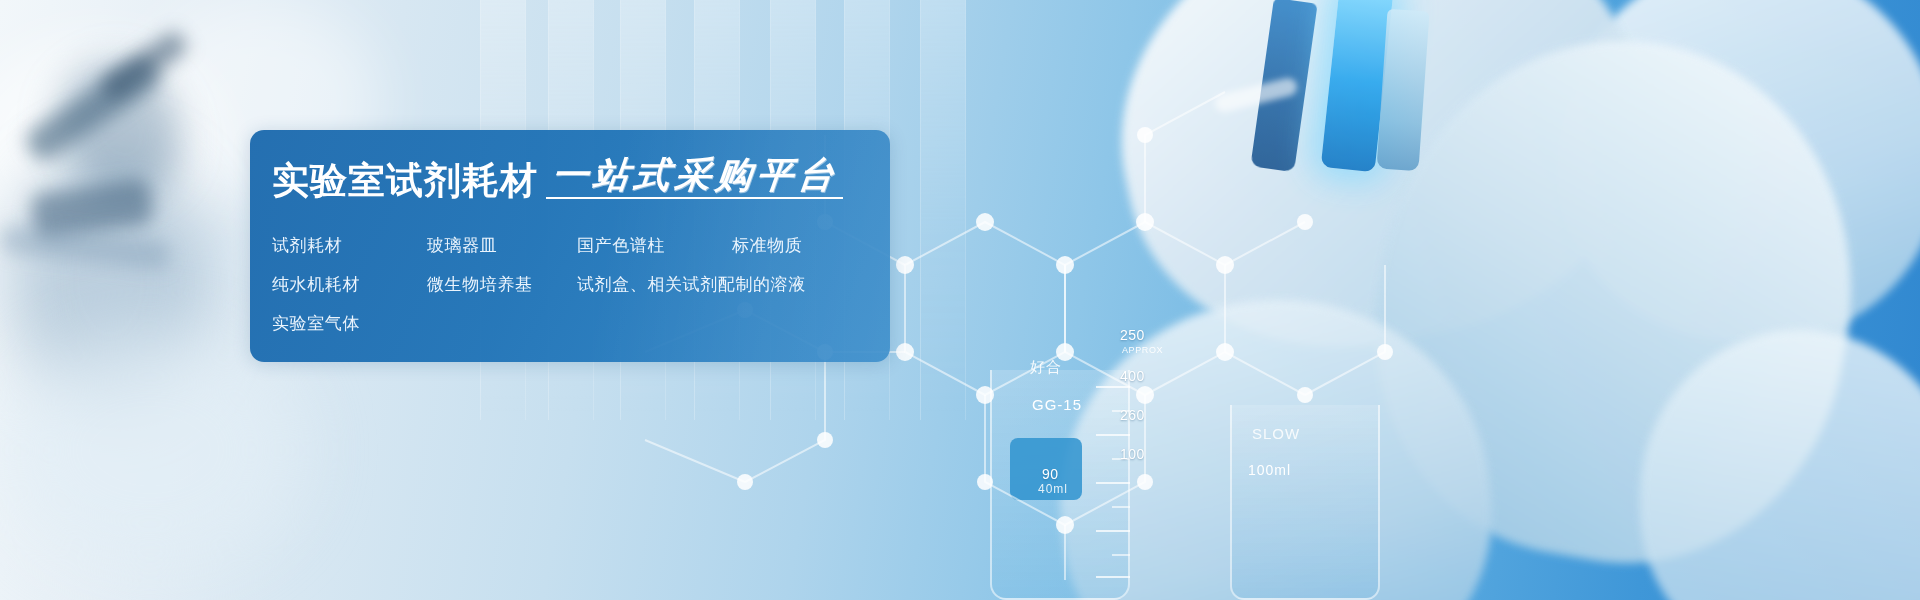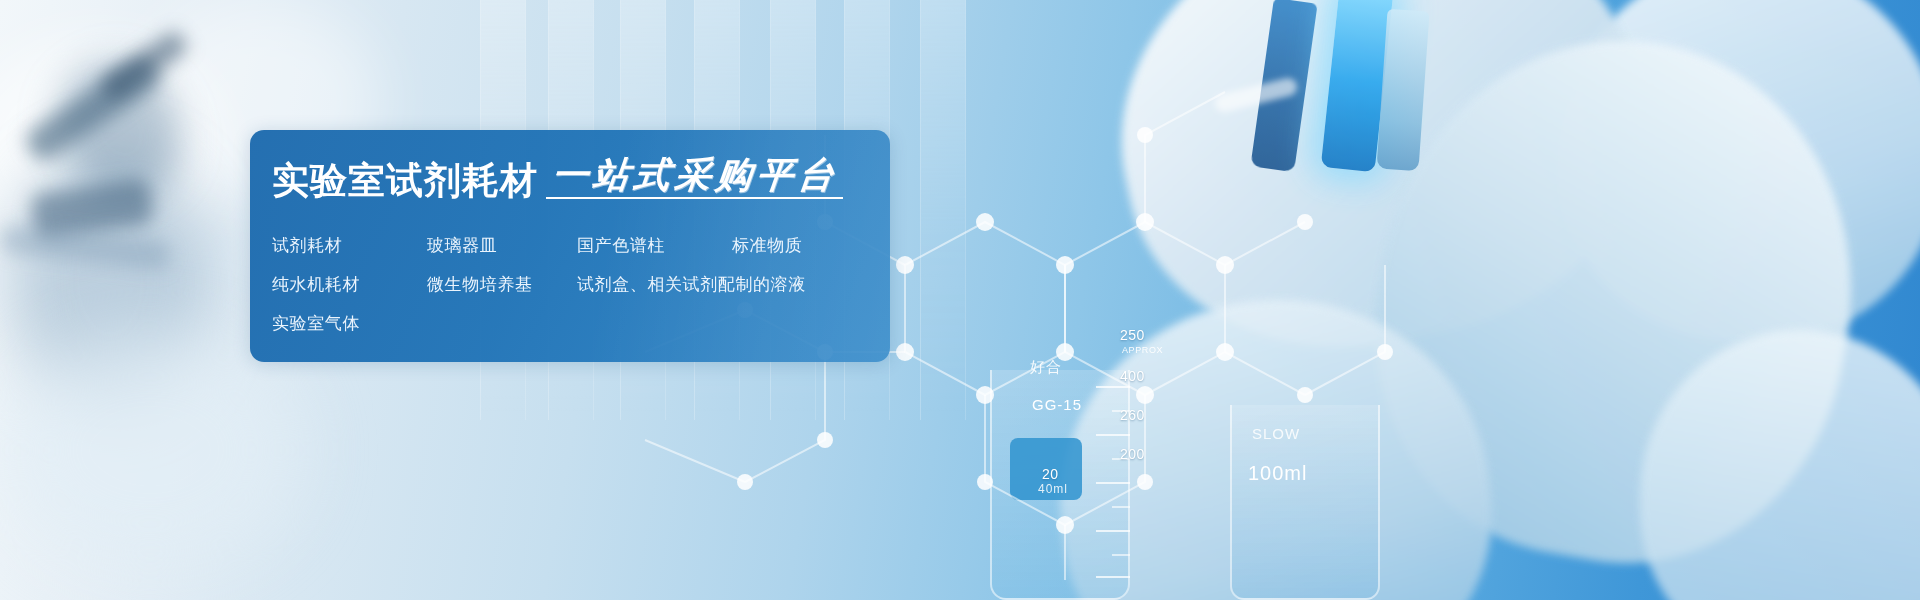--- a/index.html
+++ b/index.html
@@ -187,26 +187,26 @@
       <div class="grad short" style="top:136px;"></div>
       <div class="grad" style="top:160px;"></div>
       <div class="grad short" style="top:184px;"></div>
       <div class="grad" style="top:206px;"></div>
     </div>
 
     <span class="grad-label" style="left:1120px; top:327px;">250</span>
     <span class="grad-sub" style="left:1122px; top:345px;">APPROX</span>
     <span class="grad-label" style="left:1120px; top:368px;">400</span>
     <span class="grad-label" style="left:1120px; top:407px;">260</span>
-    <span class="grad-label" style="left:1120px; top:446px;">200</span>
-    <span class="grad-label" style="left:1042px; top:466px;">20</span>
+    <span class="grad-label" style="left:1120px; top:446px;">100</span>
+    <span class="grad-label" style="left:1042px; top:466px;">90</span>
 
     <span class="beaker-mark" style="left:1032px; top:396px;">GG-15</span>
     <span class="beaker-mark" style="left:1030px; top:358px; opacity:.9;text-align:right;">好合</span>
-    <span class="beaker-mark" style="left:1248px; top:462px; font-size:20px;">100ml</span>
+    <span class="beaker-mark" style="left:1248px; top:462px; font-size:14px;">100ml</span>
     <span class="beaker-mark" style="left:1252px; top:425px; opacity:.85;">SLOW</span>
     <span class="beaker-mark" style="left:1038px; top:482px; font-size:12px; opacity:.85;">40ml</span>
   </div>
 
   <svg class="mol" width="1920" height="600" viewBox="0 0 1920 600">
     <g stroke="#ffffff" stroke-opacity="0.55" stroke-width="2" fill="none">
       <path d="M905 265 L985 222 L1065 265 L1065 352 L985 395 L905 352 Z"></path>
       <path d="M1065 265 L1145 222 L1225 265 L1225 352 L1145 395 L1065 352 Z"></path>
       <path d="M985 395 L985 482 L1065 525 L1145 482 L1145 395"></path>
       <path d="M825 352 L905 352"></path>

